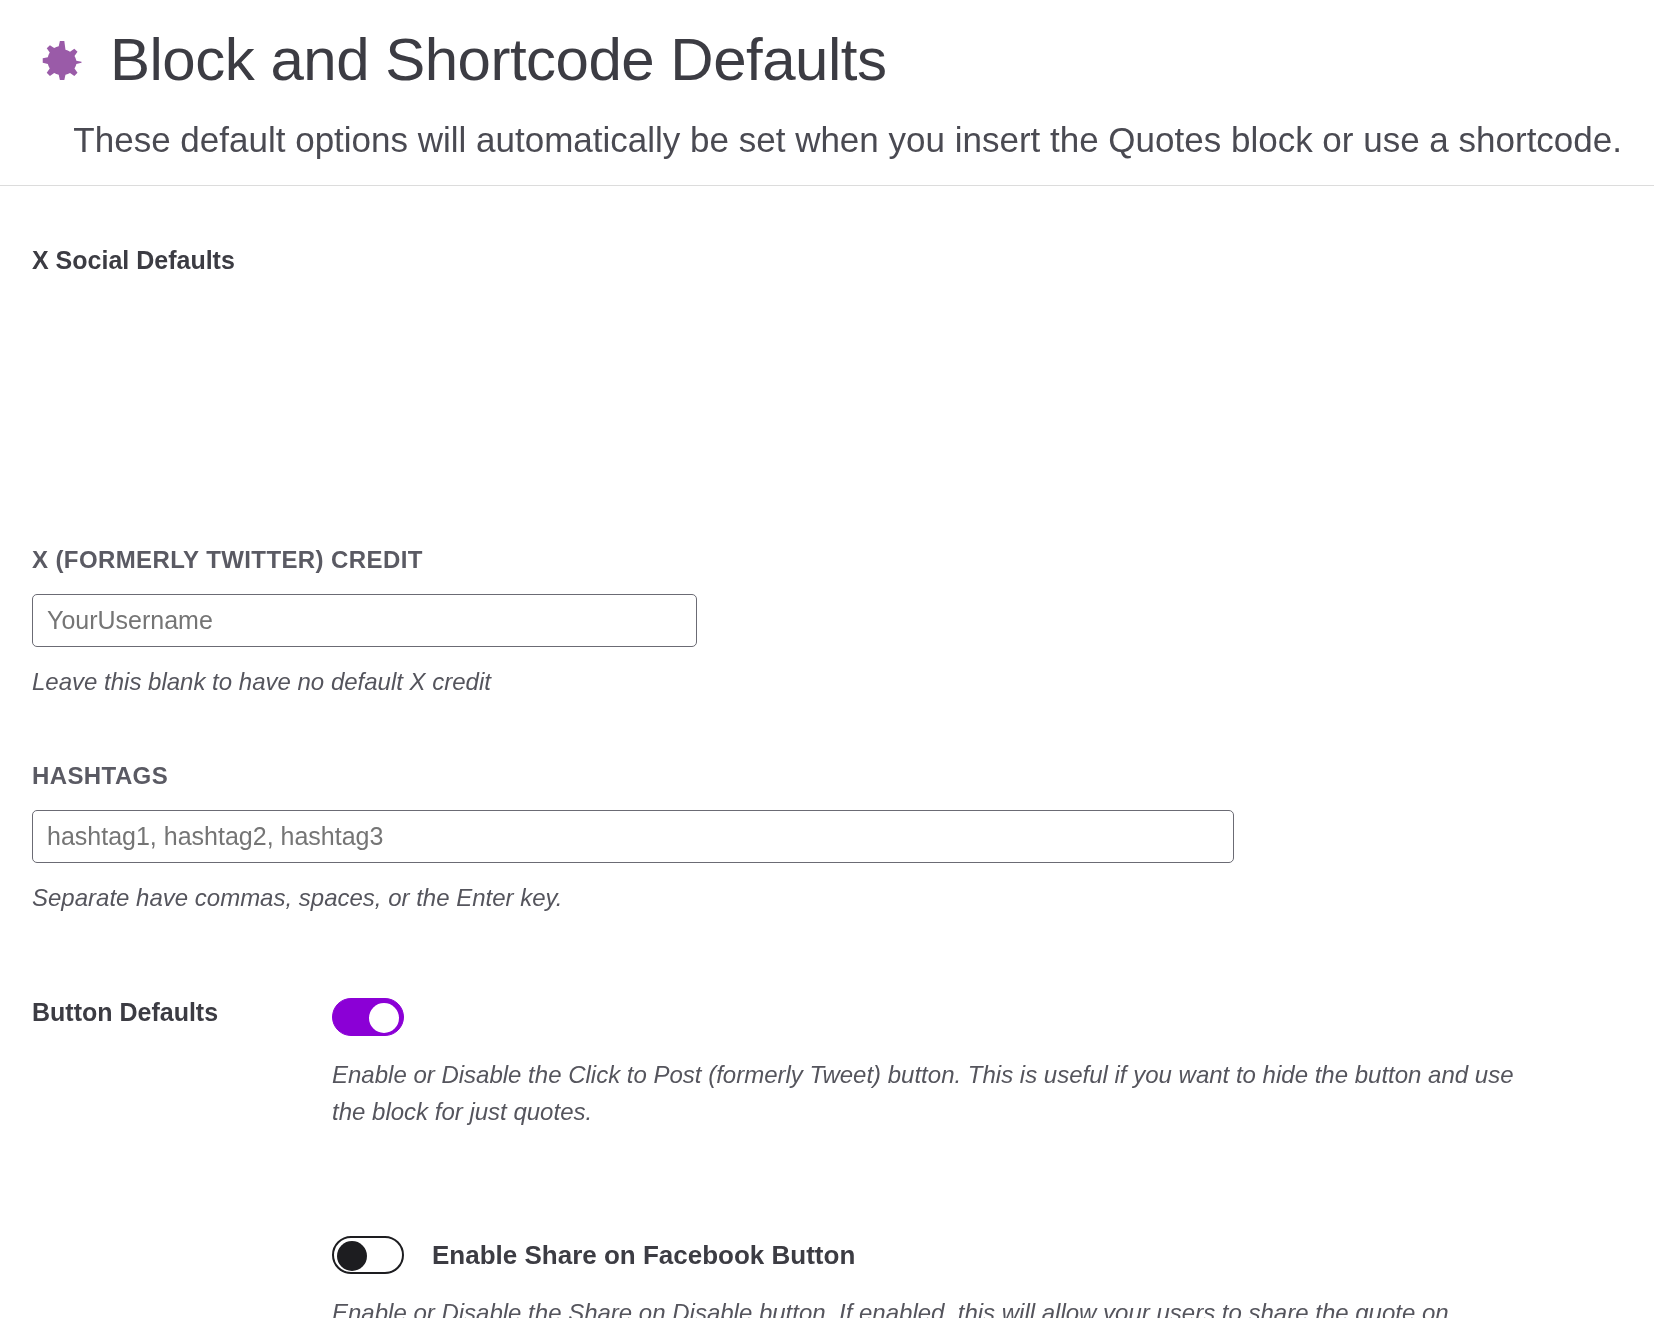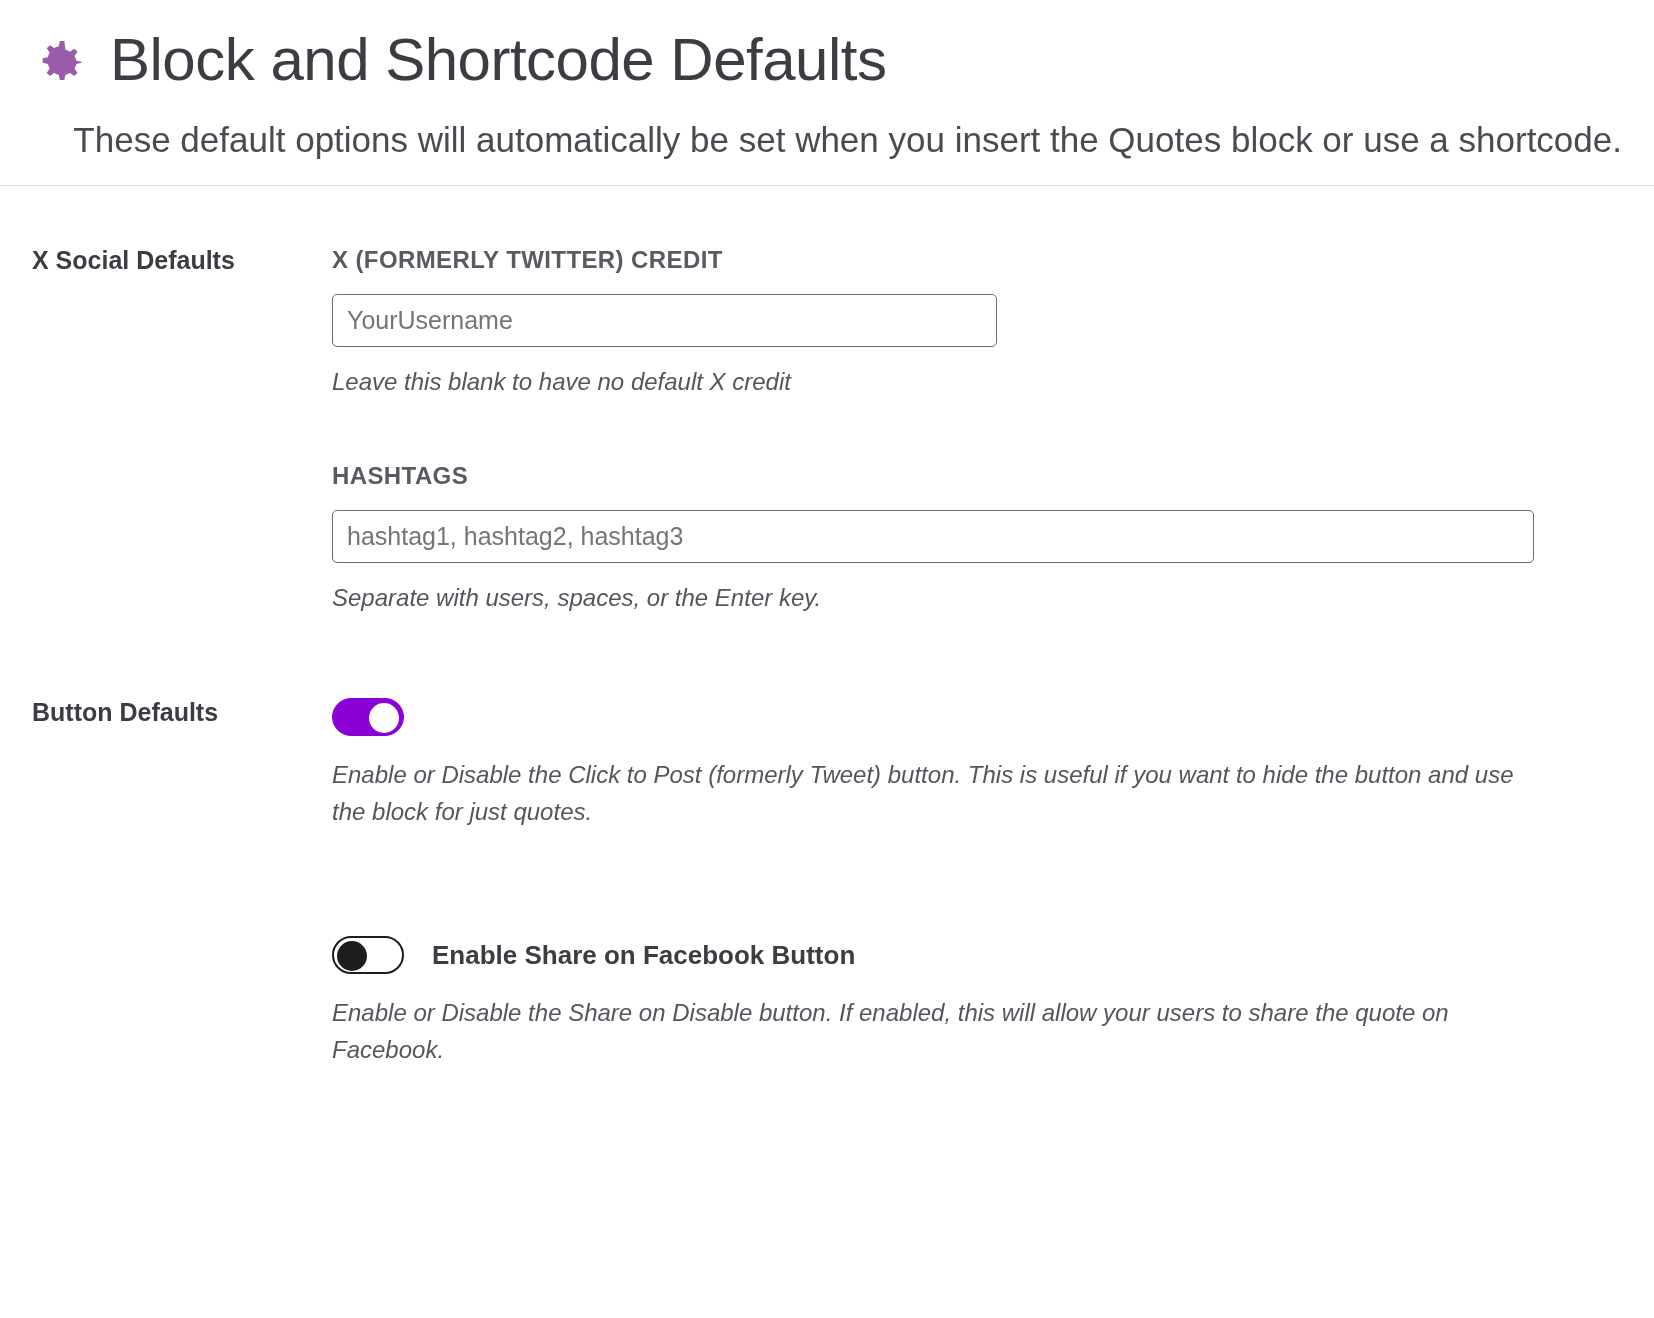--- a/index.html
+++ b/index.html
@@ -72,20 +72,21 @@
     color: #3c3c43;
     padding-top: 0px;
   }
   .section-body {
     flex: 1 1 auto;
     min-width: 0;
   }
 
   .section-x {
     margin-top: 60px;
+    flex-direction: column;
   }
   .section-button {
     margin-top: 82px;
   }
 
   
   .field-label {
     font-size: 24px;
     font-weight: bold;
     letter-spacing: 0.4px;
@@ -205,21 +206,21 @@
         <div class="field-label">X (FORMERLY TWITTER) CREDIT</div>
         <input class="text-input input-username" type="text" value="" placeholder="YourUsername" style="">
         <div class="help-text">Leave this blank to have no default X credit</div>
       </div>
 
       <div class="gap-lg"></div>
 
       <div class="field-group">
         <div class="field-label">HASHTAGS</div>
         <input class="text-input input-hashtags" type="text" value="" placeholder="hashtag1, hashtag2, hashtag3" style="">
-        <div class="help-text">Separate with users, spaces, or the Enter key.</div>
+        <div class="help-text">Separate have commas, spaces, or the Enter key.</div>
       </div>
 
     </div>
   </div>
 
   <div class="section section-button">
     <div class="section-label">Button Defaults</div>
     <div class="section-body">
 
       <div class="toggle-row">

